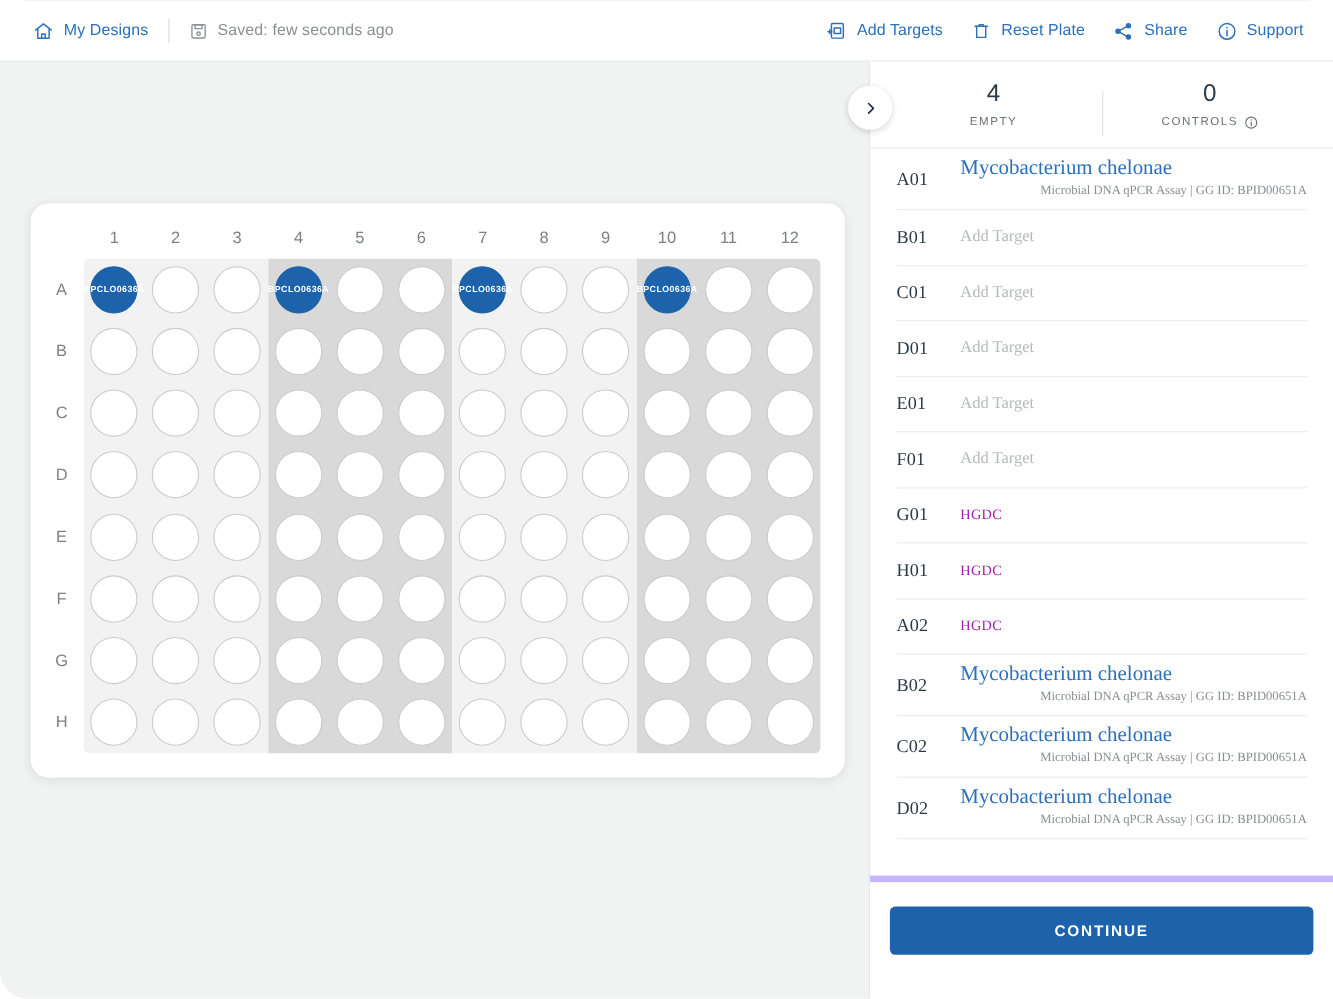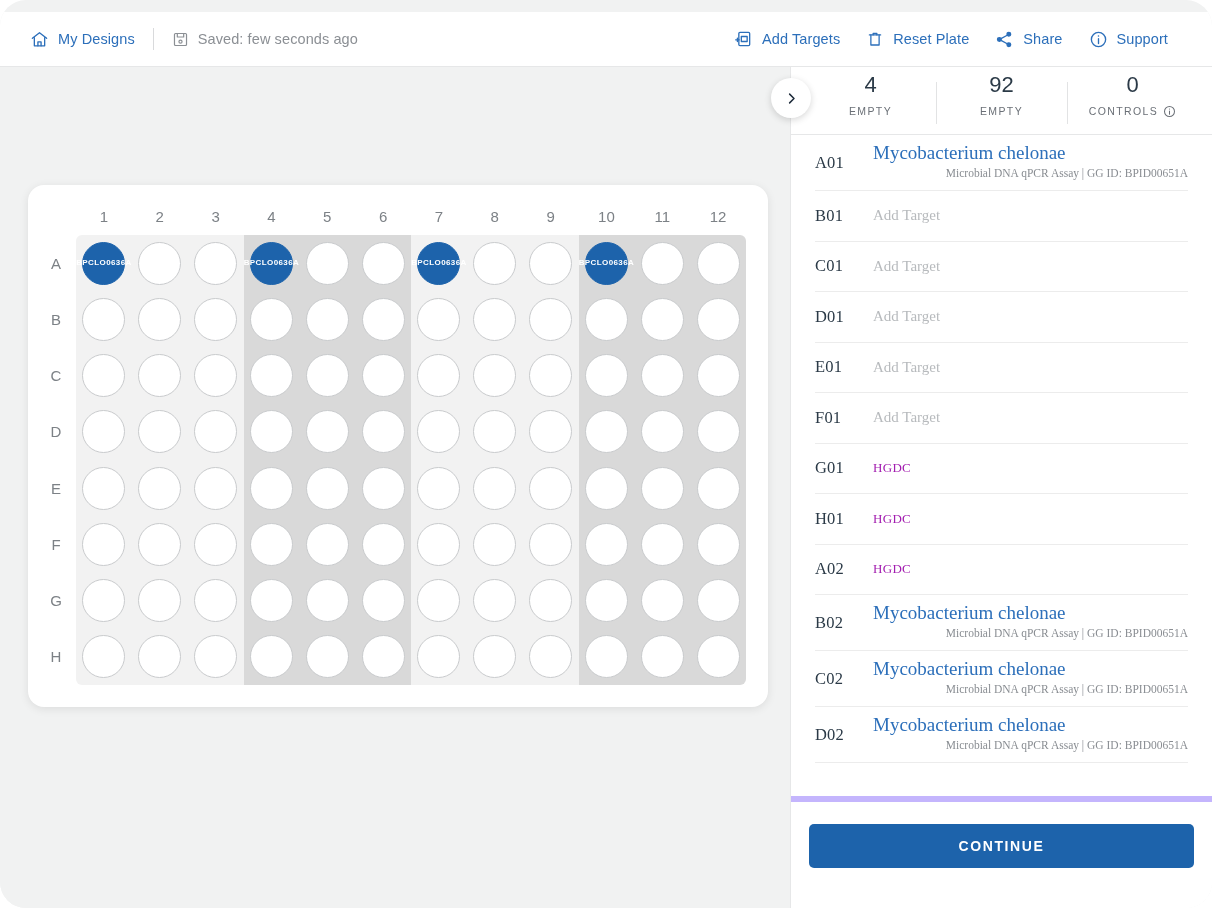--- a/index.html
+++ b/index.html
@@ -13,29 +13,29 @@
   .app {
     position: relative;
     width: 1212px; height: 908px;
     background: #f1f2f2;
     border-radius: 26px;
     overflow: hidden;
   }
 
   
   .header {
-    position: absolute; top: 12px; left: 0;
+    position: absolute; top: 1px; left: 0;
     width: 1212px; height: 55px;
     background: #ffffff;
     display: flex; align-items: center;
     border-bottom: 1px solid #e6e7e8;
     z-index: 30;
   }
   .hdr-left { display: flex; align-items: center; padding-left: 30px; gap: 0; }
-  .hdr-right { margin-left: auto; display: flex; align-items: center; padding-right: 44px; gap: 26px; }
+  .hdr-right { margin-left: auto; display: flex; align-items: center; padding-right: 27px; gap: 26px; }
 
   .hdr-item {
     display: flex; align-items: center; gap: 9px;
     font-size: 14.5px; color: #2c6fba; letter-spacing: .1px;
     cursor: pointer; white-space: nowrap;
   }
   .hdr-item.muted { color: #8b8f94; cursor: default; }
   .hdr-sep {
     width: 1px; height: 22px; background: #d9dadc;
     margin: 0 18px;
@@ -619,26 +619,20 @@
     </div>
 
     <div class="stats" id="stats-row">
         <div class="stat">
           <div class="stat-num">4</div>
           <div class="stat-lbl">
             <span>EMPTY</span>
           </div>
         </div>
         <div class="stat">
-          <div class="stat-num">92</div>
-          <div class="stat-lbl">
-            <span>EMPTY</span>
-          </div>
-        </div>
-        <div class="stat">
           <div class="stat-num">0</div>
           <div class="stat-lbl">
             <span>CONTROLS</span>
             <span class="ico">
               <svg width="13" height="13" viewBox="0 0 24 24" fill="none" stroke="#6b7077" stroke-width="1.9" stroke-linecap="round">
                 <circle cx="12" cy="12" r="9.2"></circle>
                 <path d="M12 11v6"></path>
                 <circle cx="12" cy="7.4" r="1.1" fill="#6b7077" stroke="none"></circle>
               </svg>
             </span>

